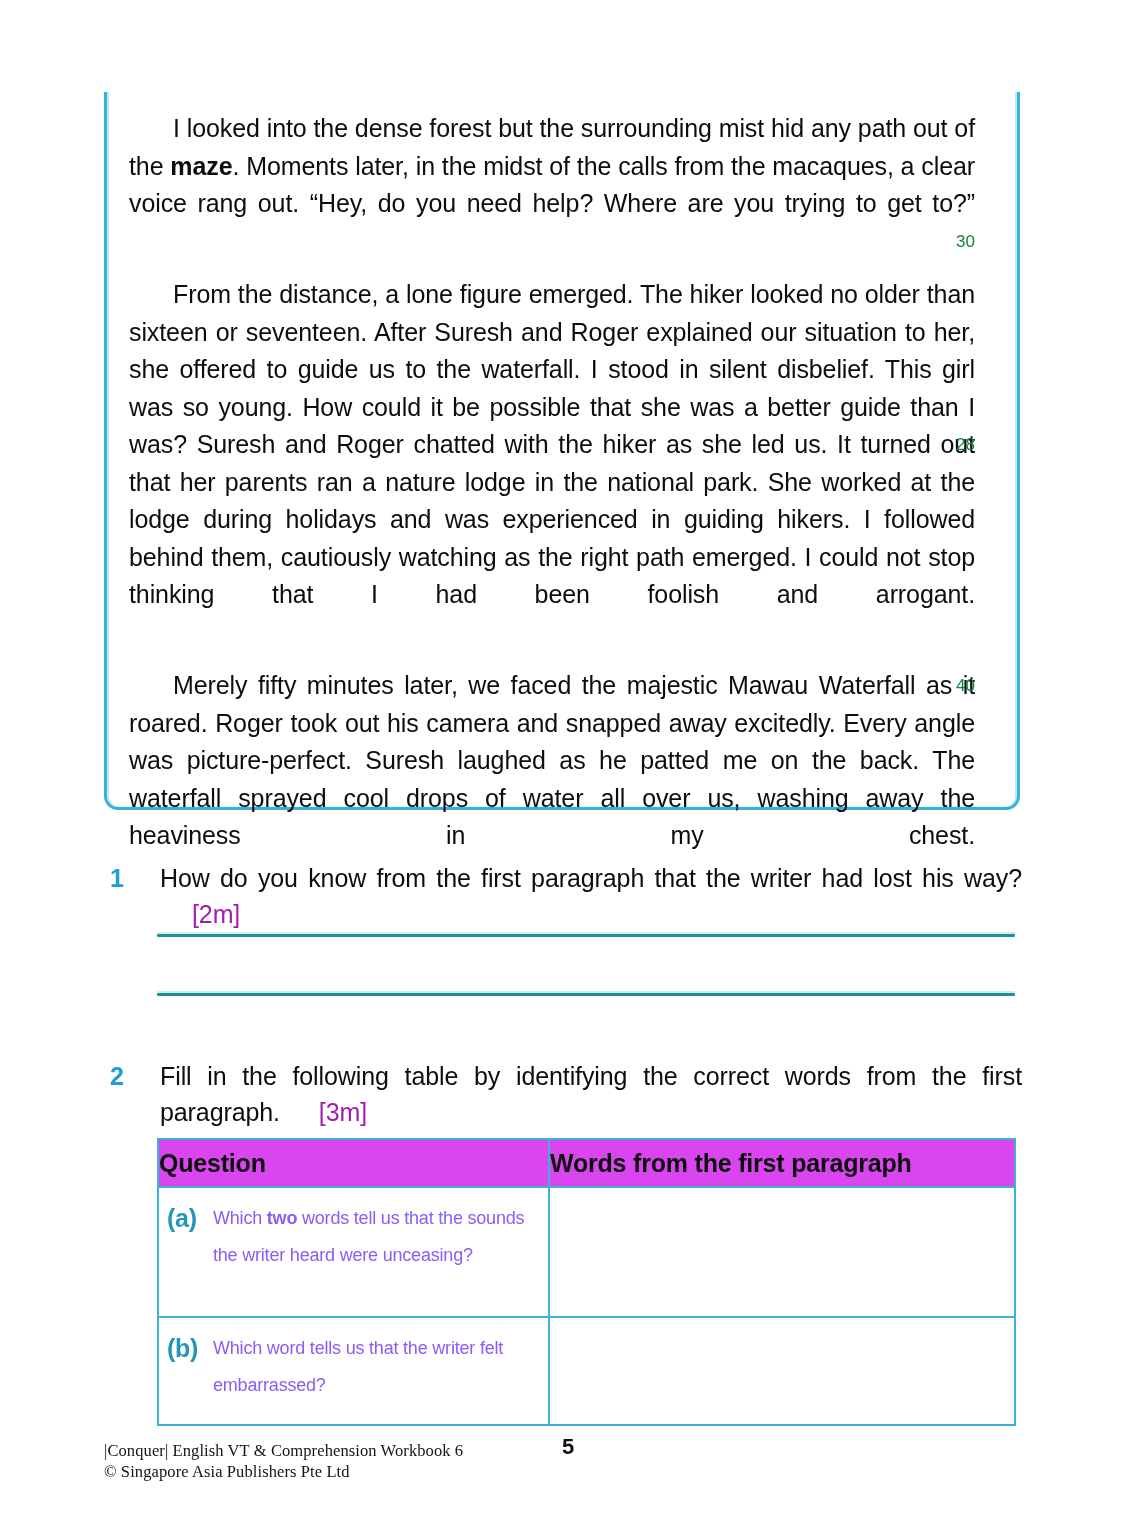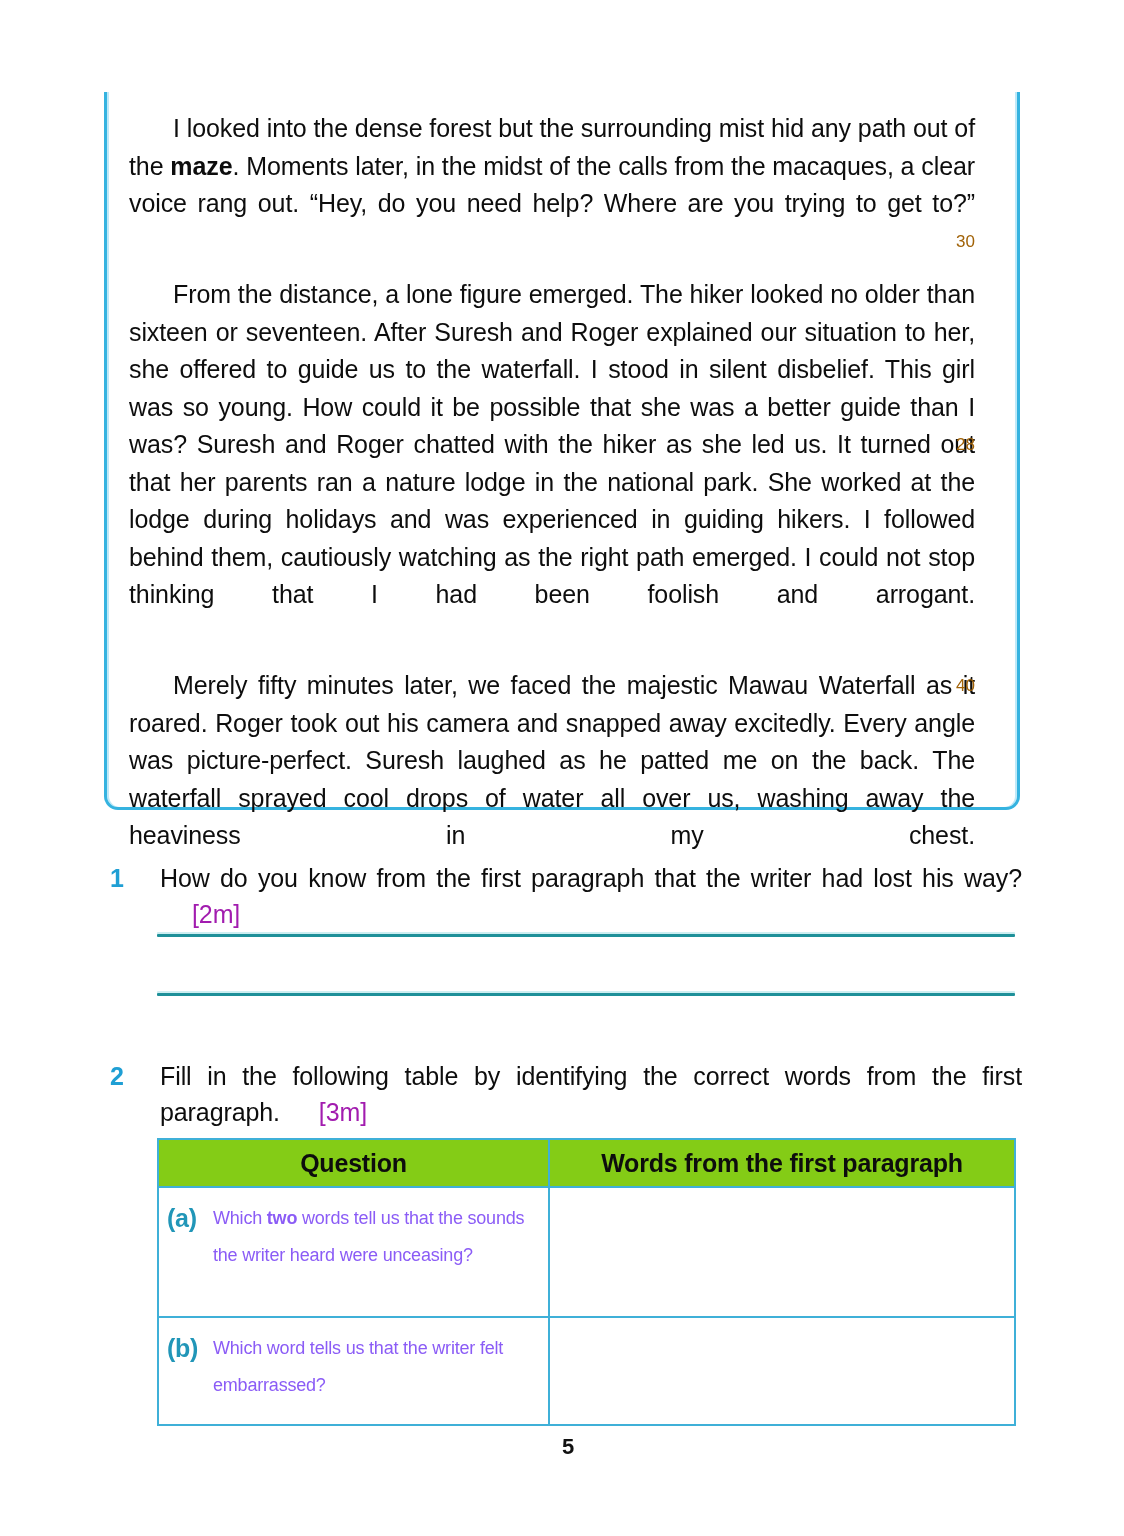--- a/index.html
+++ b/index.html
@@ -53,21 +53,21 @@
   .para:last-child { margin-bottom: 0; }
   .para .indent { display: inline-block; width: 44px; }
   .para b { font-weight: 700; }
 
   
   .linenum {
     position: absolute;
     right: 0;
     font-size: 17px;
     line-height: 37.5px;
-    color: #a16207;
+    color: #15803d;
     font-family: "Liberation Sans", sans-serif;
     text-align: right;
     width: 34px;
     letter-spacing: 0;
   }
   .ln-30 { top: 112.5px; }
   .ln-35 { top: 150px; }
   .ln-40 { top: 0px; }
 
   
@@ -142,26 +142,26 @@
     width: 857px;
     border-collapse: collapse;
     table-layout: fixed;
   }
   .answer-table td, .answer-table th {
     border: 2px solid #3fb0d8;
     box-sizing: border-box;
     padding: 0;
   }
   .answer-table th {
-    background: #84cc16;
+    background: #d946ef;
     height: 48px;
     font-size: 25px;
     font-weight: 700;
     color: #0d0d0d;
-    text-align: center;
+    text-align: left;
     letter-spacing: -0.2px;
   }
   .col-q { width: 391px; }
   .col-a { width: 466px; }
   .answer-table td {
     background: #ffffff;
     vertical-align: top;
   }
   .cell-question {
     padding: 12px 10px 16px 8px;
@@ -297,16 +297,20 @@
           <span class="cell-label">(b)</span>
           <span class="cell-body">Which word tells us that the writer felt embarrassed?</span>
         </div>
       </td>
       <td class="answer-cell"></td>
     </tr>
   </tbody>
 </table>
 
 <div class="footer">
+  <div class="footer-left">
+    <div>|Conquer| English VT &amp; Comprehension Workbook 6</div>
+    <div>© Singapore Asia Publishers Pte Ltd</div>
+  </div>
   <div class="footer-center">
     <div class="page-no">5</div>
   </div>
 </div>
 
 </body></html>

